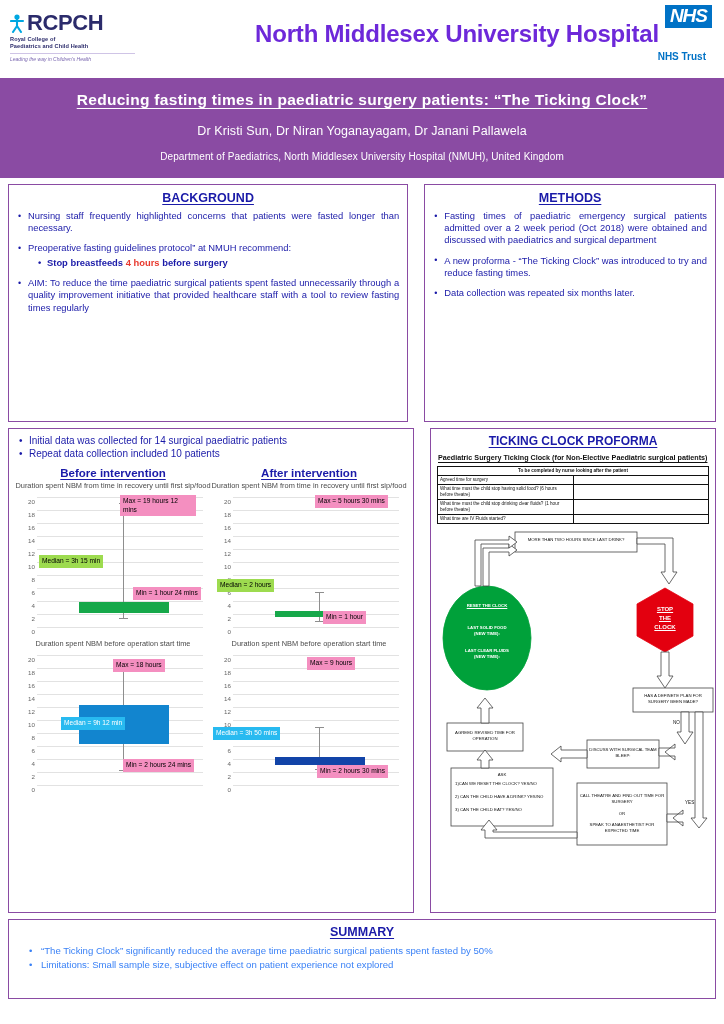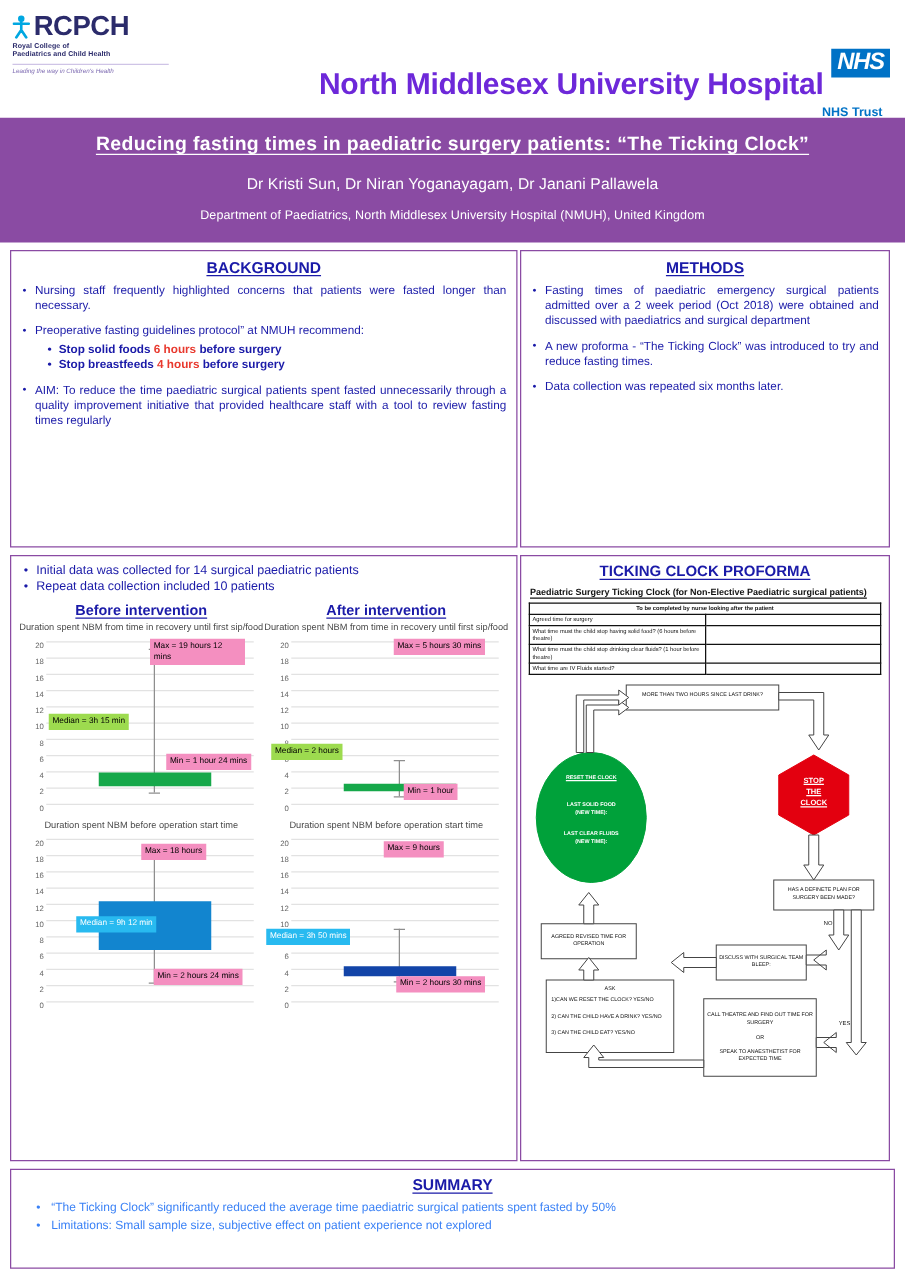--- a/index.html
+++ b/index.html
@@ -6,22 +6,22 @@
   body {
     width: 724px; height: 1024px;
     background: #ffffff;
     font-family: "Liberation Sans", sans-serif;
     overflow: hidden;
   }
   .poster { position: relative; width: 724px; height: 1024px; background:#fff; }
 
   
   .header {
-    height: 94px; position: relative; background:#fff;
-    display:flex; align-items:flex-start; justify-content:space-between;
+    height: 78px; position: relative; background:#fff;
+    display:flex; align-items:flex-end; justify-content:space-between;
     padding: 10px 8px 16px 10px;
   }
   .rcpch-logo { display:flex; flex-direction:column; width: 140px; }
   .rcpch-top { display:flex; align-items:center; }
   .rcpch-star { width:16px; height:20px; position:relative; margin-right:1px; }
   .rcpch-word {
     font-family:"Liberation Sans", sans-serif;
     font-weight:bold; font-size:22px; letter-spacing:-0.4px; color:#2b2b6b;
     line-height:22px;
   }
@@ -50,21 +50,21 @@
   .poster-title {
     font-size:15.5px; font-weight:bold; text-decoration:underline;
     text-underline-offset:3px; letter-spacing:0.3px; line-height:20px;
     margin-top:2px;
   }
   .authors { font-size:12.5px; margin-top:14px; letter-spacing:0.1px; }
   .affiliation { font-size:10px; margin-top:13px; letter-spacing:0.1px; }
 
   
   .body-area { padding:6px 8px 0 8px; }
-  .row { display:flex; gap:2px; }
+  .row { display:flex; gap:16px; }
   .panel {
     border:1.5px solid #8a4ba3; background:#fff; position:relative;
     padding:6px 8px 8px 8px;
   }
   .panel-head {
     text-align:center; color:#1a1aa8; font-size:12.5px; font-weight:bold;
     text-decoration:underline; text-underline-offset:2px; margin-bottom:5px;
   }
   .bullets { list-style:none; color:#1a1aa8; }
   .bullets > li {
@@ -196,21 +196,20 @@
   <div class="body-area">
 
     <div class="row" style="margin-bottom:6px;">
       <div class="panel" id="background-panel">
         <div class="panel-head">BACKGROUND</div>
         <ul class="bullets">
           <li>Nursing staff frequently highlighted concerns that patients were fasted longer than necessary.</li>
           <li style="margin-bottom:2px;">
             <span>Preoperative fasting guidelines protocol” at NMUH recommend:</span>
             <ul class="subbullets">
-              <li><span>Stop solid foods </span><span class="hot">6 hours</span><span> before surgery</span></li>
               <li><span>Stop breastfeeds </span><span class="hot">4 hours</span><span> before surgery</span></li>
             </ul>
           </li>
           <li style="margin-top:8px;">AIM: To reduce the time paediatric surgical patients spent fasted unnecessarily through a quality improvement initiative that provided healthcare staff with a tool to review fasting times regularly</li>
         </ul>
       </div>
 
       <div class="panel" id="methods-panel">
         <div class="panel-head">METHODS</div>
         <ul class="bullets">

